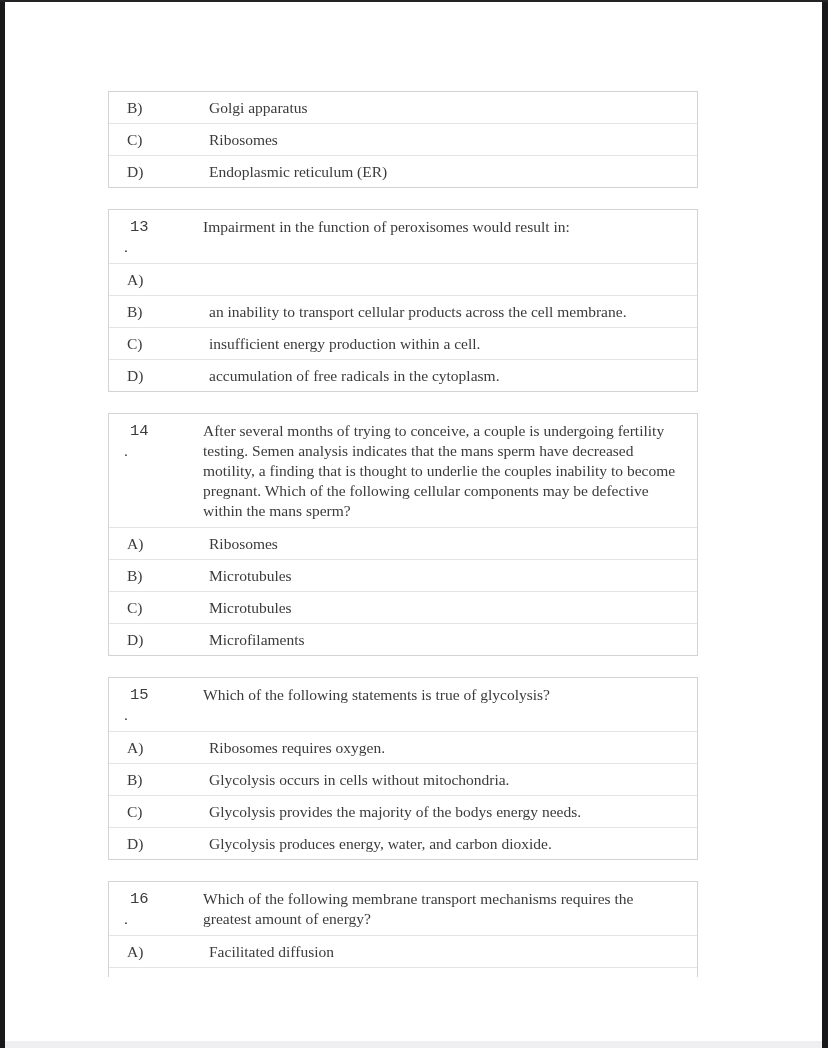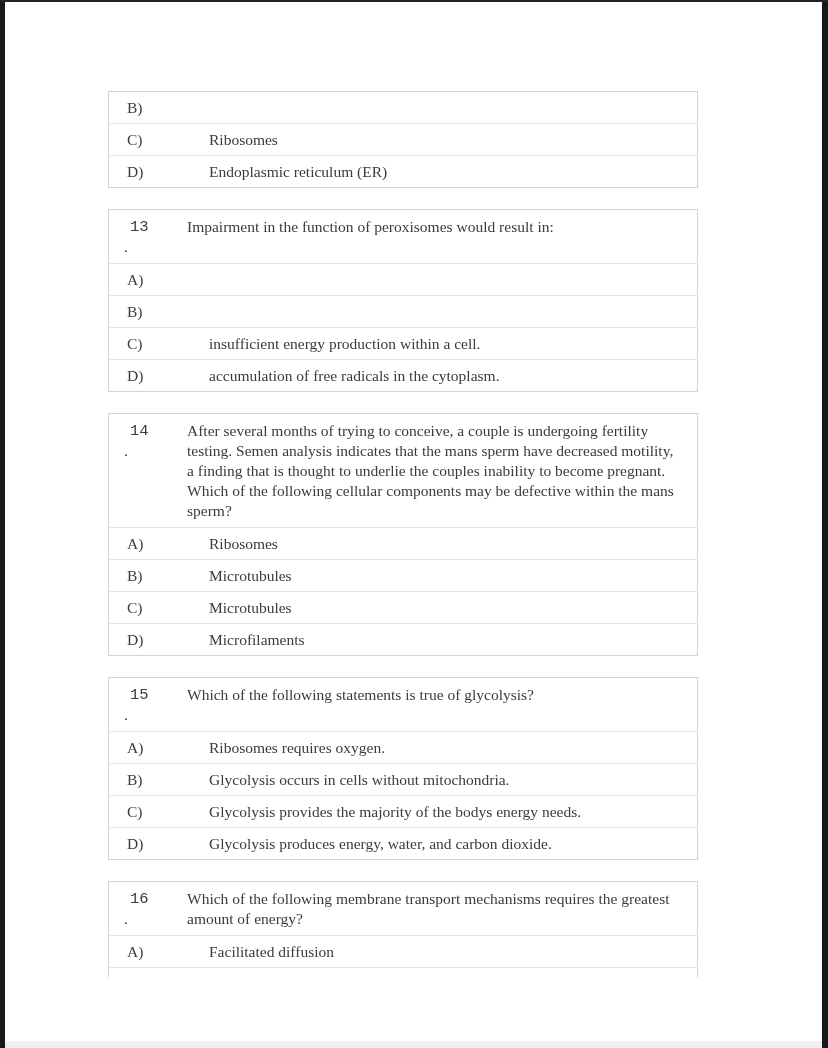--- a/index.html
+++ b/index.html
@@ -67,20 +67,21 @@
   .num-cell {
     flex: 0 0 78px;
     width: 78px;
     padding: 7px 0 6px 13px;
   }
   .qnum { display: block; text-indent: 8px; font-family: Liberation Mono, monospace; }
   .qdot { display: block; text-indent: 2px; }
   .question-cell {
     flex: 1;
     padding: 7px 18px 6px 0;
+    margin-left: 16px;
   }
   .option-cell {
     flex: 1;
     padding: 6px 12px 5px 22px;
   }
   .partial-row {
     height: 9px;
   }
 </style>
 </head>
@@ -90,20 +91,21 @@
   <div class="edge-left"></div>
   <div class="edge-right"></div>
   <div class="edge-top"></div>
   <div class="edge-bottom"></div>
 
   <main class="content">
 
     <section class="qtable">
       <div class="row">
         <div class="cell letter-cell">B)</div>
+        <div class="cell option-cell">Golgi apparatus</div>
       </div>
       <div class="row">
         <div class="cell letter-cell">C)</div>
         <div class="cell option-cell">Ribosomes</div>
       </div>
       <div class="row">
         <div class="cell letter-cell">D)</div>
         <div class="cell option-cell">Endoplasmic reticulum (ER)</div>
       </div>
     </section>
@@ -114,20 +116,21 @@
           <span class="qnum">13</span>
           <span class="qdot">.</span>
         </div>
         <div class="cell question-cell">Impairment in the function of peroxisomes would result in:</div>
       </div>
       <div class="row">
         <div class="cell letter-cell">A)</div>
       </div>
       <div class="row">
         <div class="cell letter-cell">B)</div>
+        <div class="cell option-cell">an inability to transport cellular products across the cell membrane.</div>
       </div>
       <div class="row">
         <div class="cell letter-cell">C)</div>
         <div class="cell option-cell">insufficient energy production within a cell.</div>
       </div>
       <div class="row">
         <div class="cell letter-cell">D)</div>
         <div class="cell option-cell">accumulation of free radicals in the cytoplasm.</div>
       </div>
     </section>

